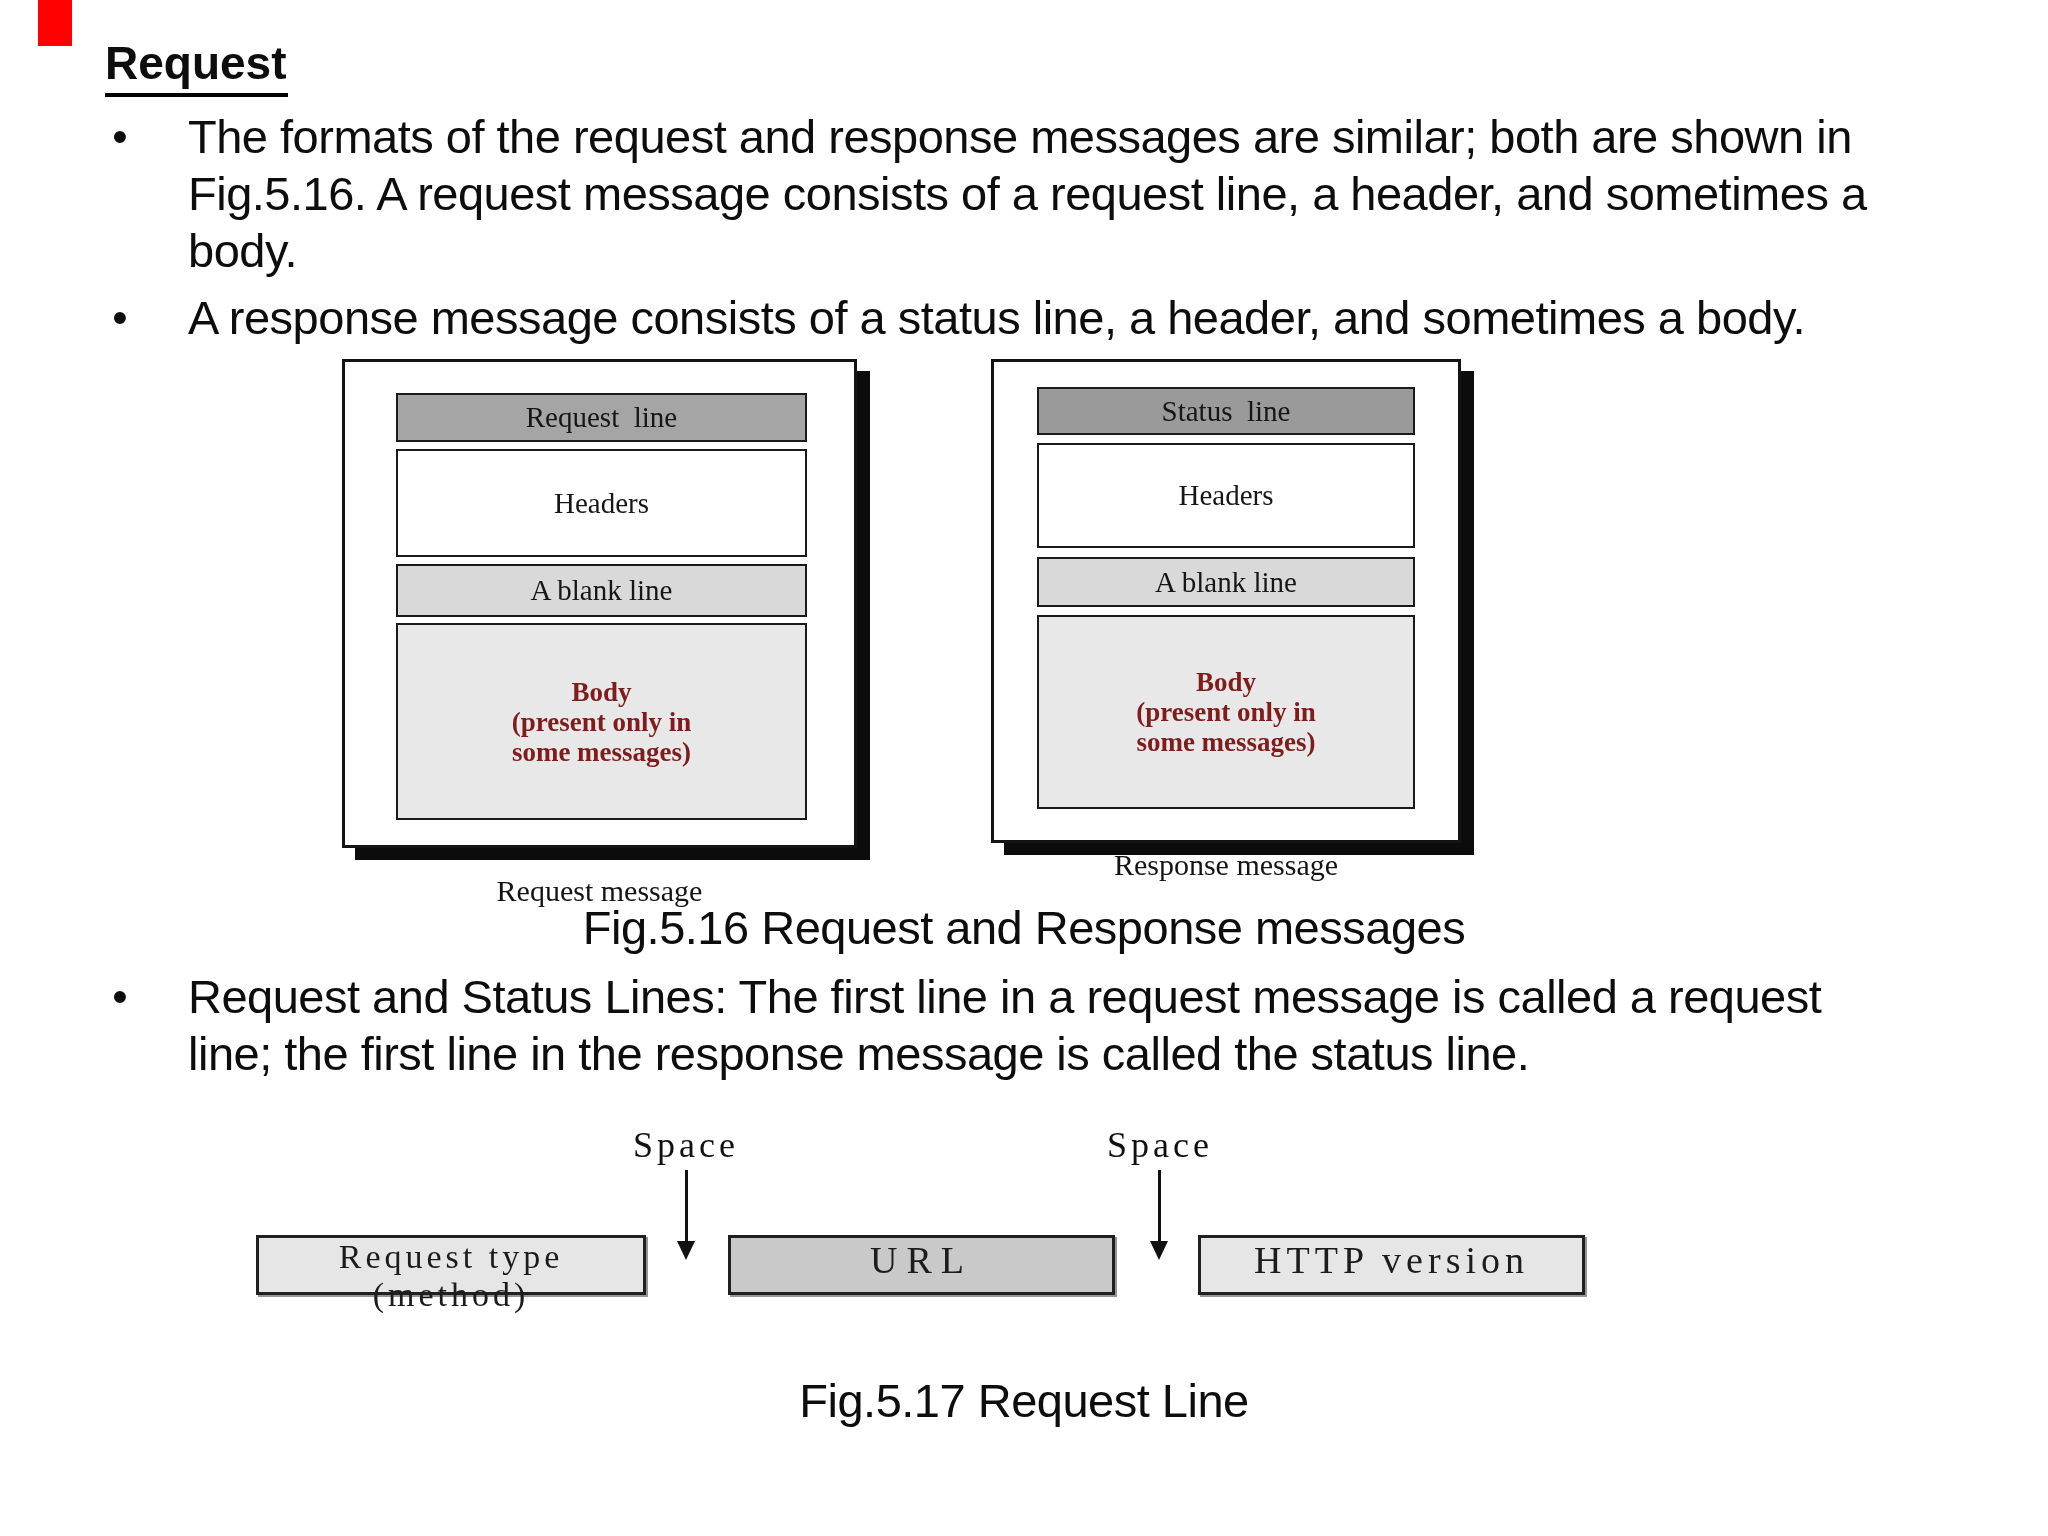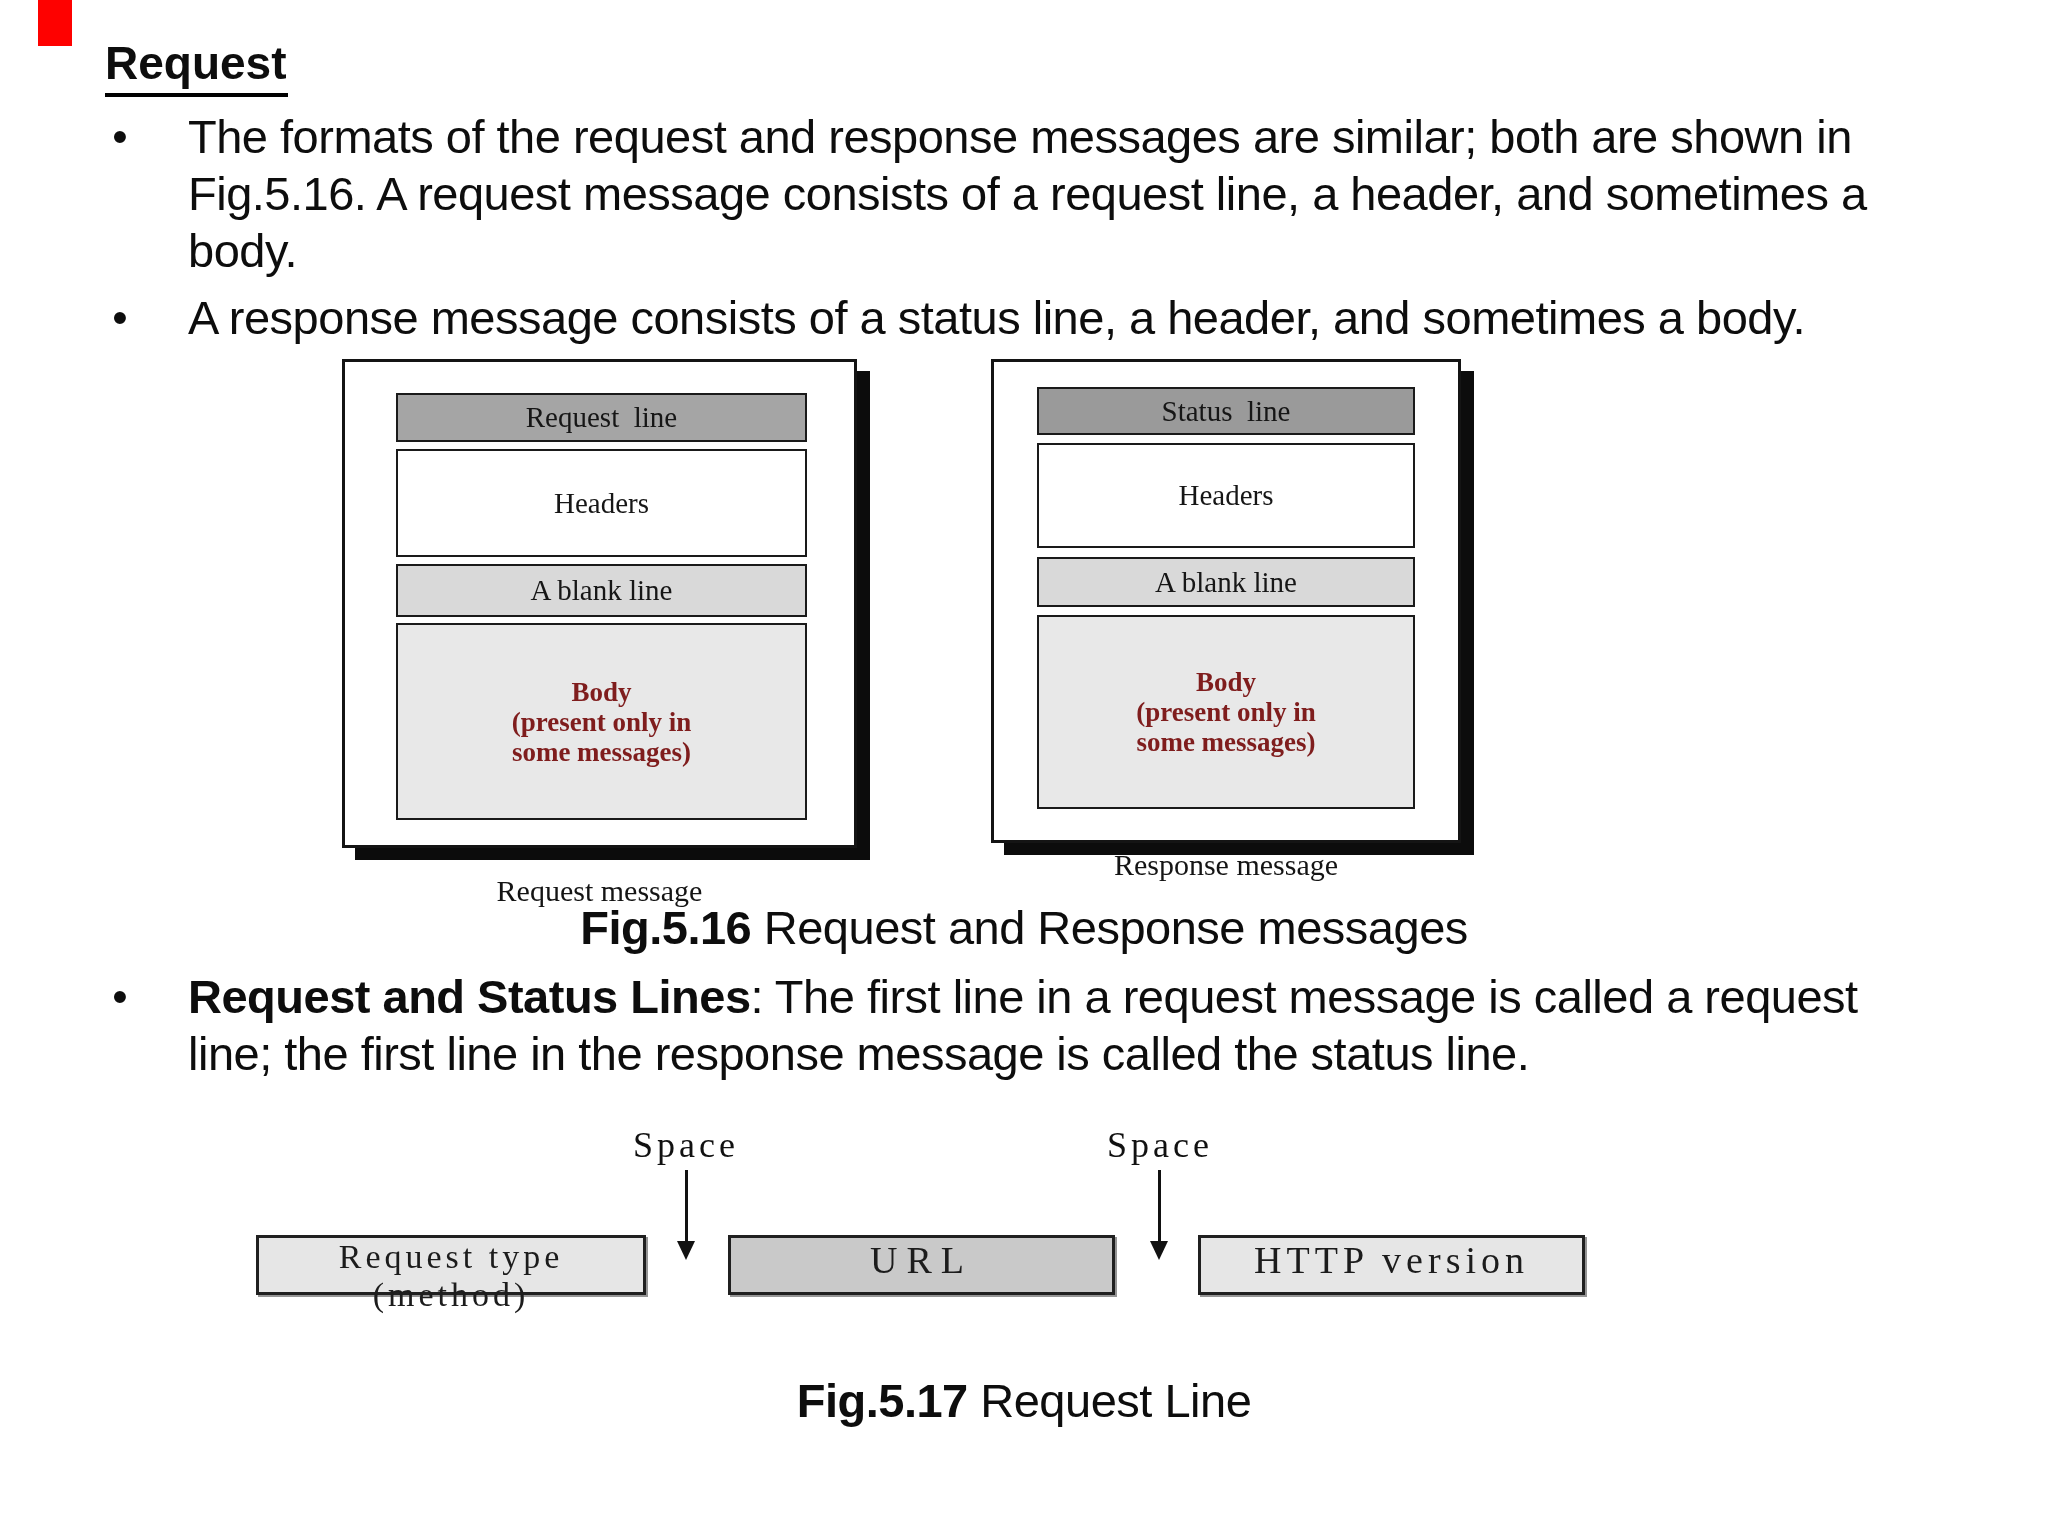--- a/index.html
+++ b/index.html
@@ -15,21 +15,21 @@
 
   
   .title { left:105px; top:36px; font-size:46px; font-weight:bold; }
   .title span { display:inline-block; border-bottom:4px solid #000; padding:0 2px 3px 0; }
 
   
   .dot { font-size:44px; line-height:57px; left:100px; width:40px; text-align:center; }
   .dot1 { top:108px; } .dot2 { top:289px; } .dot3 { top:968px; }
   .btext { left:188px; font-size:47px; line-height:57px; letter-spacing:-0.5px; width:1800px; }
   .b1 { top:108px; } .b2 { top:289px; } .b3 { top:968px; }
-  .bold { font-weight:bold;text-align:center; }
+  .bold { font-weight:normal;text-align:center; }
 
   
   .msgbox {
     background:#ffffff; border:3px solid #141414;
     box-shadow:13px 12px 0 0 #0c0c0c;
   }
   .outerL { left:342px; top:359px; width:515px; height:489px; }
   .outerR { left:991px; top:359px; width:470px; height:484px; }
   .inner {
     position:absolute; border:2px solid #1a1a1a;

